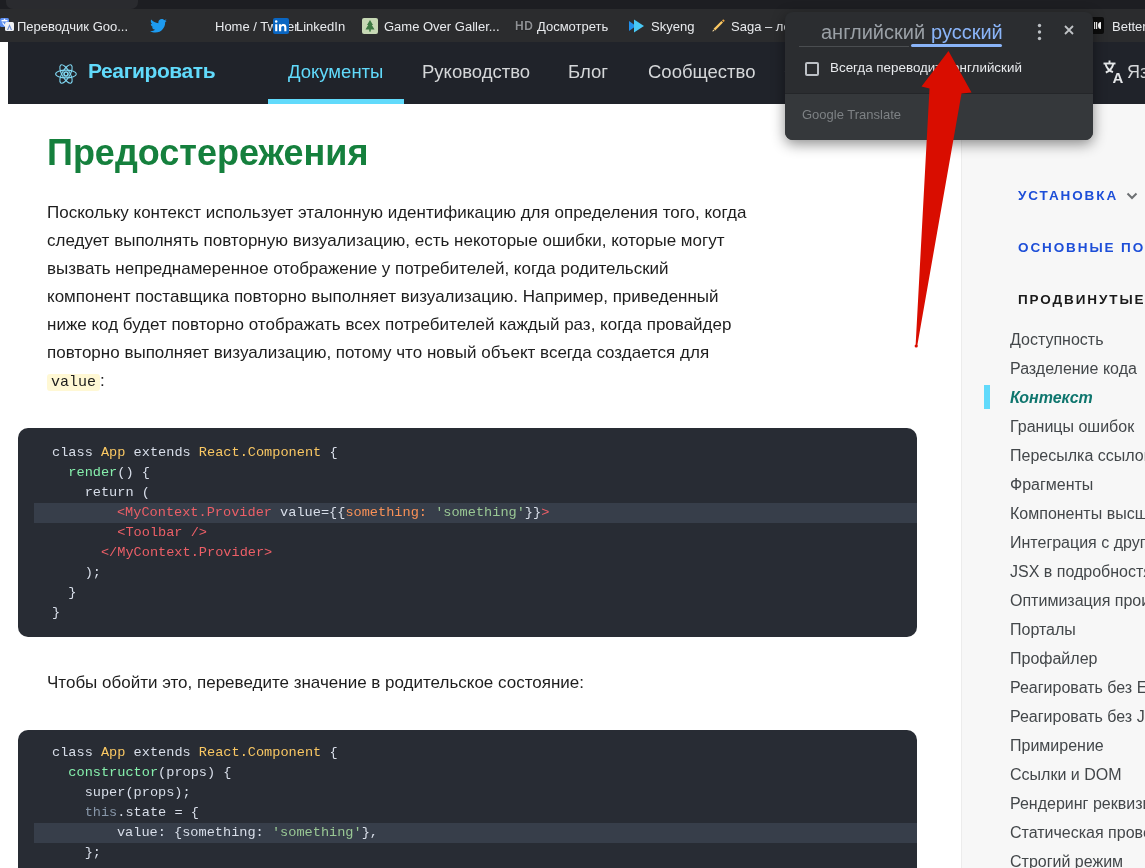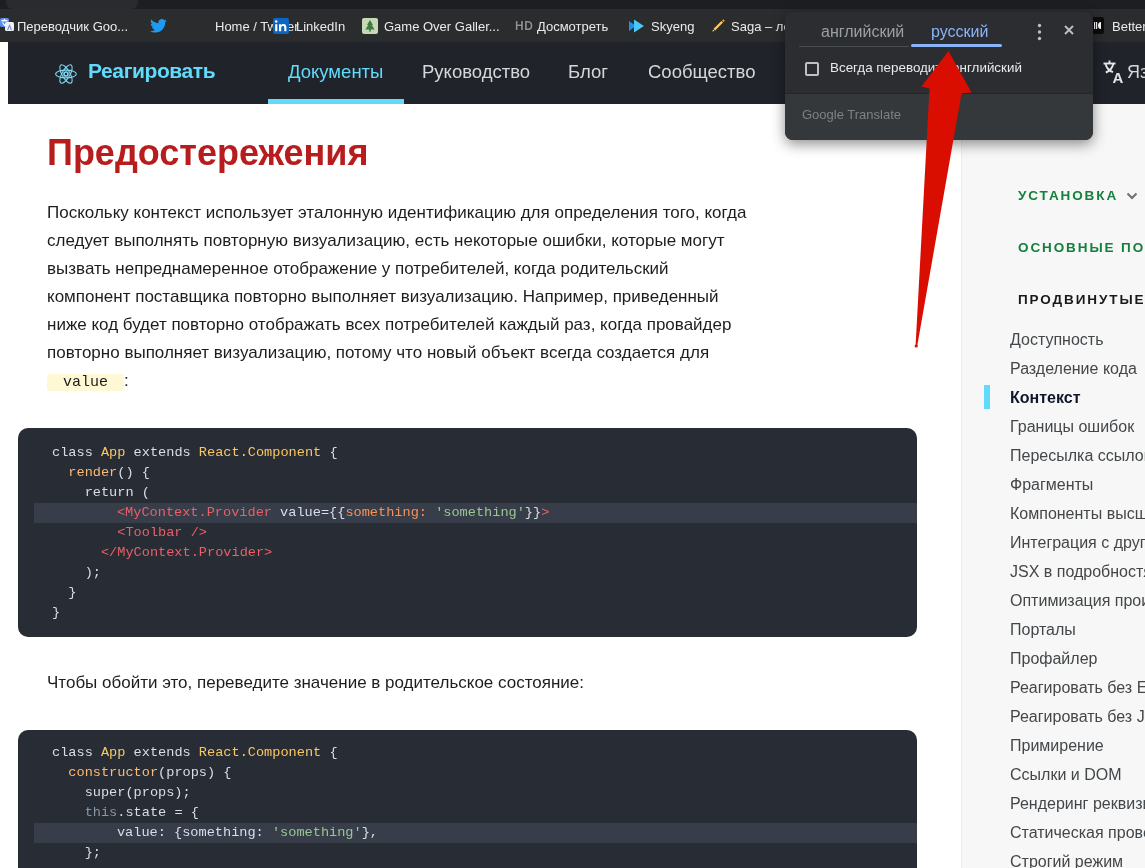--- a/index.html
+++ b/index.html
@@ -14,44 +14,44 @@
 .bm { position:absolute; top:11px; height:13px; font-size:13px; color:#e8eaed; line-height:13px; white-space:nowrap; }
 .bmicon { position:absolute; top:8px; }
 
 
 #header { left:8px; top:42px; width:1145px; height:62px; background:#20232a; }
 #brand { position:absolute; left:80px; top:17px; font-size:21px; letter-spacing:-0.4px; font-weight:bold; color:#61dafb; }
 .nav { position:absolute; top:21px; font-size:18.5px; line-height:18px; color:#d5d7d9; }
 #navunderline { position:absolute; left:260px; top:57px; width:136px; height:5px; background:#61dafb; }
 
 
-#h1 { left:47px; top:132px; font-size:36px; font-weight:bold; color:#b91c1c; letter-spacing:0px; }
+#h1 { left:47px; top:132px; font-size:36px; font-weight:bold; color:#15803d; letter-spacing:0px; }
 .para { position:absolute; left:47px; font-size:17px; line-height:28px; color:#1d1d1d; }
-.icode { font-family:"Liberation Mono", monospace; font-size:15px; background:rgba(255,229,100,0.28); padding:0 16px; border-radius:3px; }
+.icode { font-family:"Liberation Mono", monospace; font-size:15px; background:rgba(255,229,100,0.28); padding:0 4px; border-radius:3px; }
 
 
 .code { position:absolute; left:18px; width:899px; background:#282c34; border-radius:10px; font-family:"Liberation Mono", monospace; font-size:13.6px; line-height:20px; color:#d8dee9; }
 .code div { height:20px; padding-left:34px; white-space:pre; }
 .code .hl { background:#373e4a;margin-left:16px; }
 .t  { color:#ec5f67; }  
 .y  { color:#fac863; }  
-.b  { color:#fdba74; }  
+.b  { color:#86efac; }  
 .o  { color:#f99157; }  
 .g  { color:#99c794; }  
 .th { color:#8796a8; }  
 
 
 #sidebar { left:961px; top:104px; width:184px; height:764px; background:#f7f7f7; border-left:1px solid #ececec; }
-.sech { position:absolute; left:56px; font-size:13.5px; font-weight:bold; letter-spacing:1.9px; color:#15803d; white-space:nowrap; }
+.sech { position:absolute; left:56px; font-size:13.5px; font-weight:bold; letter-spacing:1.9px; color:#1d4ed8; white-space:nowrap; }
 .sitem { position:absolute; left:48px; font-size:16px; color:#43474a; white-space:nowrap; }
 #ctxbar { position:absolute; left:22px; top:281px; width:6px; height:24px; background:#61dafb; }
 
 
 #popup { left:785px; top:12px; width:308px; height:128px; background:#2b2d30; border-radius:8px; box-shadow:0 4px 14px rgba(0,0,0,0.45); z-index:20; }
-.ptab { position:absolute; top:13px; font-size:16px; line-height:14px; }
+.ptab { position:absolute; top:13px; font-size:20px; line-height:14px; }
 #pdiv1 { position:absolute; left:14px; top:34px; width:110px; height:1px; background:#4a4d50; }
 #pdiv2 { position:absolute; left:126px; top:32px; width:91px; height:3px; background:#8ab4f8; border-radius:1.5px; }
 #pdiv3 { position:absolute; left:0; top:81px; width:308px; height:47px; background:#35383b; border-radius:0 0 8px 8px; border-top:1px solid #242629; }
 #pcheck { position:absolute; left:20px; top:50px; width:14px; height:14px; border:2px solid #bdc1c6; border-radius:2px; }
 #plabel { position:absolute; left:45px; top:49px; font-size:13.4px; line-height:13px; color:#e8eaed; }
 #pfoot { position:absolute; left:17px; top:96px; font-size:13px; line-height:13px; color:#7d8184; }
 
 #arrow { left:895px; top:40px; z-index:30; }
 #hdrlang { position:absolute; left:1119px; top:21px; font-size:18px; line-height:18px; color:#d5d7d9; }
 </style>
@@ -168,21 +168,21 @@
 
 <div class="abs" id="sidebar">
   <div class="sech" style="top:84px;">УСТАНОВКА <svg width="12" height="8" viewBox="0 0 12 8" style="margin-left:2px;">
         <path d="M1.5 1.5 L6 6 L10.5 1.5" stroke="#6d7073" stroke-width="2" fill="none"></path>
       </svg></div>
   <div class="sech" style="top:136px;">ОСНОВНЫЕ ПОНЯТИЯ</div>
   <div class="sech" style="top:188px;color:#1a1a1a;">ПРОДВИНУТЫЕ РУКОВОДСТВА</div>
   <div id="ctxbar"></div>
   <div class="sitem" style="top:227px;">Доступность</div>
   <div class="sitem" style="top:256px;">Разделение кода</div>
-  <div class="sitem" style="top:285px;font-weight:bold;color:#0f172a;">Контекст</div>
+  <div class="sitem" style="top:285px;font-weight:bold;color:#0f766e;font-style:italic;">Контекст</div>
   <div class="sitem" style="top:314px;">Границы ошибок</div>
   <div class="sitem" style="top:343px;">Пересылка ссылок</div>
   <div class="sitem" style="top:372px;">Фрагменты</div>
   <div class="sitem" style="top:401px;">Компоненты высшего</div>
   <div class="sitem" style="top:430px;">Интеграция с другими</div>
   <div class="sitem" style="top:459px;">JSX в подробностях</div>
   <div class="sitem" style="top:488px;">Оптимизация произв</div>
   <div class="sitem" style="top:517px;">Порталы</div>
   <div class="sitem" style="top:546px;">Профайлер</div>
   <div class="sitem" style="top:575px;">Реагировать без ES6</div>

